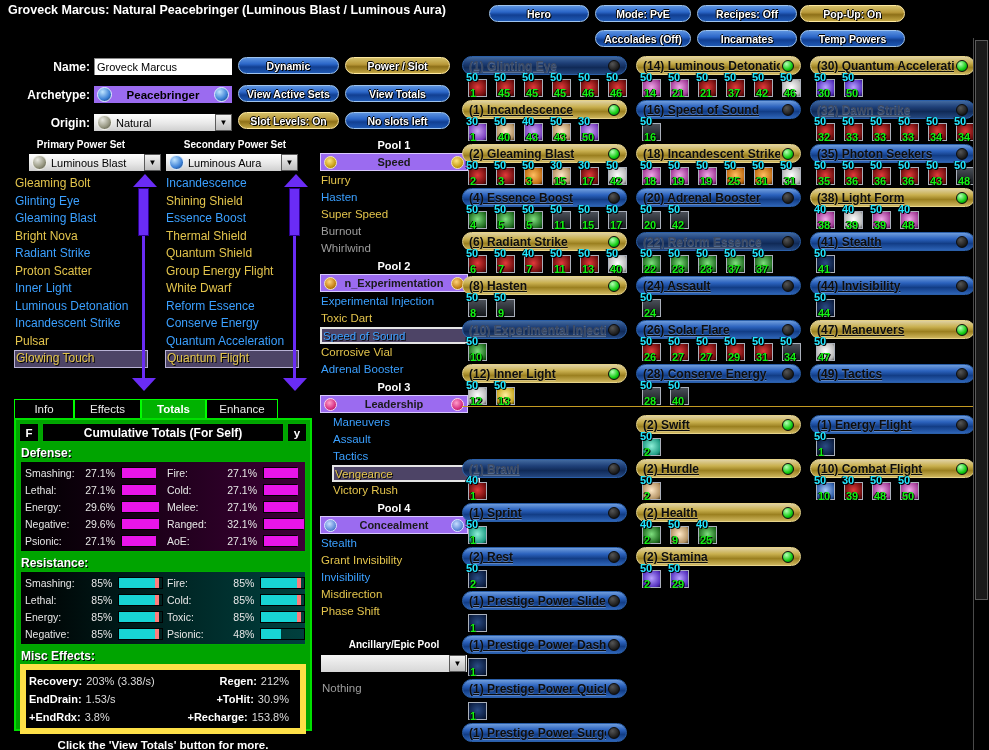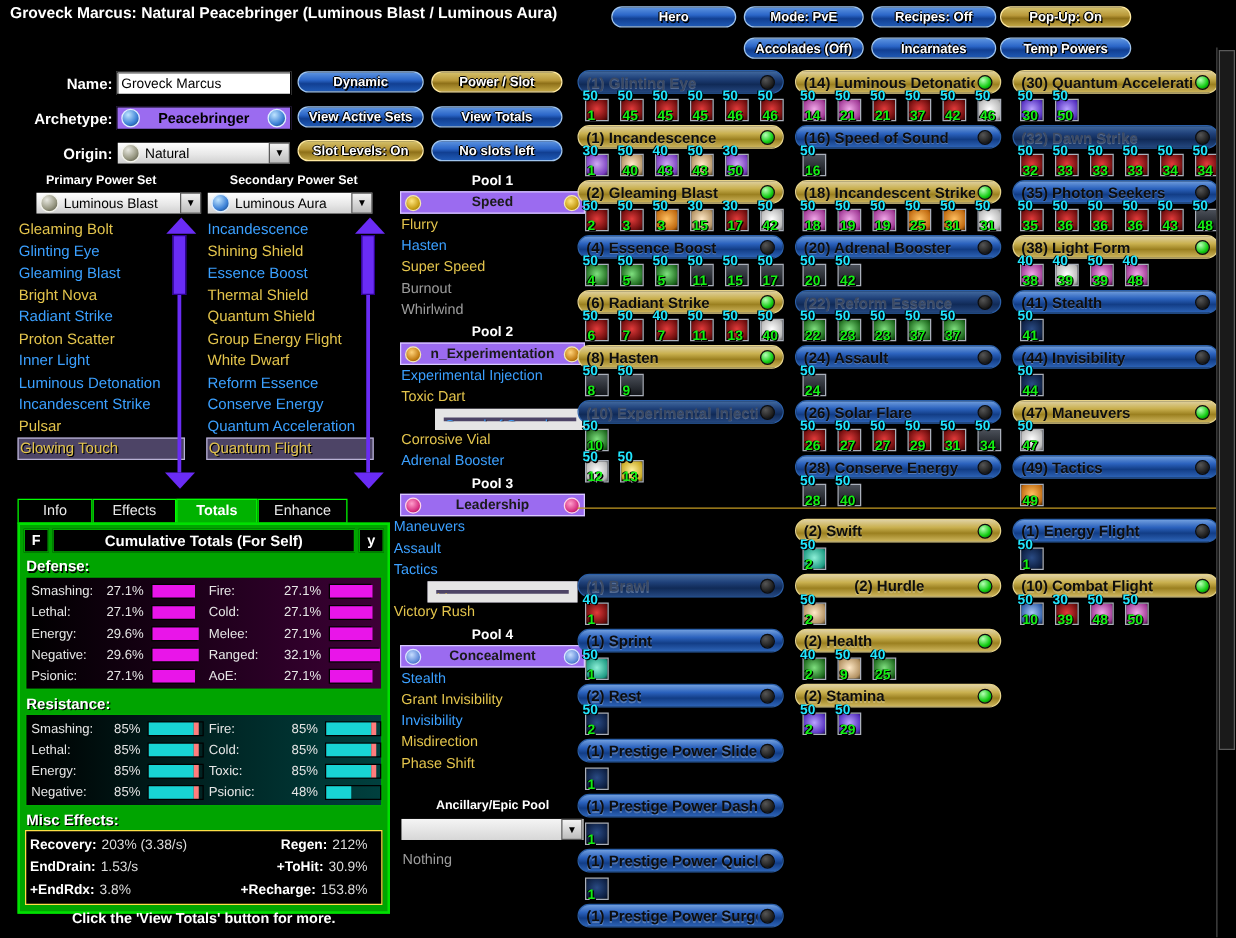--- a/index.html
+++ b/index.html
@@ -117,21 +117,21 @@
   }
   .phicon.l { left: 3px; } .phicon.r { right: 3px; }
   .ic-speed { background: radial-gradient(circle at 40% 35%, #ffe680, #c59a10 65%, #6a4f00); }
   .ic-exp   { background: radial-gradient(circle at 40% 35%, #ffd37a, #c07a10 65%, #5e3600); }
   .ic-lead  { background: radial-gradient(circle at 40% 35%, #ff9ecb, #d42a7e 65%, #6d0034); border-color:#ffd4e8;}
   .ic-conc  { background: radial-gradient(circle at 40% 35%, #c7ddff, #5b86d8 65%, #1b3366); border-color:#dbe7ff;}
 
   .poollist { position: absolute; width: 148px; }
   .poollist .pitem { font-size: 11.5px; height: 17px; line-height: 17px;
     white-space: nowrap; overflow: hidden; text-shadow: 1px 1px 0 #000; padding-left:1px;}
-  .poollist .pitem.sel { background: #4d4466; border: 7px solid #e5e5e5; line-height: 15px; margin-left: 28px;}
+  .poollist .pitem.sel { background: #4d4466; border: 2px solid #e5e5e5; line-height: 15px;}
 
   .epicsel {
     position: absolute; width: 148px; height: 19px;
     background: linear-gradient(180deg,#f5f5f5,#d7d7d7);
     border: 1px solid #000; display: flex; align-items: center; justify-content: flex-end;
   }
 
   
   .tabs { position: absolute; display: flex; }
   .tab {
@@ -155,21 +155,21 @@
   .statbox.def { background: linear-gradient(90deg,#000 0%,#1b0018 45%,#3d0036 100%);}
   .statbox.res { background: linear-gradient(90deg,#000 0%,#00201f 45%,#00403e 100%);}
   .srow { display:flex; height:17px; align-items:center; }
   .scell { width:50%; display:flex; align-items:center; padding-left:4px; }
   .sname { color:#e6e6e6; font-size:10.5px; width:56px; }
   .sval  { color:#e6e6e6; font-size:10.5px; width:34px; text-align:right; }
   .sbar  { height:12px; margin-left:6px; border:1px solid #000; position:relative; }
   .sbar .fill { position:absolute; left:0; top:0; bottom:0; background:#e915e9; }
   .sbar .fill2{ position:absolute; top:0; bottom:0; background:#ff7d7d; width:4px; }
   .sbar.res .fill { background:#18d4d4; }
-  .miscbox { background:#000; margin:0 4px 3px 4px; border:1px solid #fde047; padding:2px 3px;}
+  .miscbox { background:#000; margin:0 4px 3px 4px; border:6px solid #fde047; padding:2px 3px;}
   .mrow { display:flex; height:18px; align-items:center; font-size:11px;}
   .mrow .k { color:#fff; font-weight:bold; }
   .mrow .v { color:#dcdcdc; margin-left:4px;}
   .mrow .half { width:50%; display:flex; align-items:center;}
   .mrow .half.r { justify-content:flex-end; padding-right:8px;}
   .totfoot { color:#fff; font-size:11.5px; font-weight:bold; text-align:center; padding:2px 0 4px 0;}
 
   
   .pcard { position: absolute; }
   .pbar {
@@ -178,21 +178,21 @@
     white-space:nowrap; overflow:hidden; cursor:pointer;
     border: 1px solid #2b5fa8;
     background: linear-gradient(180deg,#6f9ddd 0%,#2b62bd 35%,#123d86 62%,#2d63b6 100%);
     text-shadow: 0 1px 0 rgba(255,255,255,.25);
   }
   .pbar.gold {
     border: 1px solid #e6d38a;
     background: linear-gradient(180deg,#ded0a0 0%,#c9b04f 35%,#9b8020 62%,#cdb55c 100%);
   }
   .pbar.dim { color: #3c4a63; background: linear-gradient(180deg,#41699f 0%,#1f4078 35%,#102a57 62%,#24477f 100%);}
-  .pbar .nm { flex:1; overflow:hidden; text-overflow:clip; }
+  .pbar .nm { flex:1; overflow:hidden; text-overflow:clip;text-decoration:underline; }
   .pdot {
     width: 12px; height: 12px; border-radius: 50%; flex:0 0 auto; margin-left:2px;
     background: radial-gradient(circle at 35% 30%, #555, #1a1a1a 70%, #000);
     border:1px solid #0d0d0d;
   }
   .pdot.on { background: radial-gradient(circle at 35% 30%, #b6ffb6, #12cc12 60%, #054a05); }
   .slots { display:flex; height:25px; margin-top:-1px; padding-left:2px;}
   .slot { position: relative; width:28px; height:25px; }
   .slot .sq {
     position:absolute; left:4px; top:5px; width:19px; height:18px;
@@ -345,21 +345,21 @@
         <div class="pitem c-blue sel">Speed of Sound</div>
         <div class="pitem c-gold">Corrosive Vial</div>
         <div class="pitem c-blue">Adrenal Booster</div>
       </div>
       <div class="poolttl" style="left: 320px; top: 381px;">Pool 3</div>
       <div class="poolhdr" style="left: 320px; top: 395px;">
         <span class="phicon l ic-lead"></span>
         <span>Leadership</span>
         <span class="phicon r ic-lead"></span>
       </div>
-      <div class="poollist" style="left: 314px; top: 414px;">
+      <div class="poollist" style="left: 332px; top: 414px;">
         <div class="pitem c-blue">Maneuvers</div>
         <div class="pitem c-blue">Assault</div>
         <div class="pitem c-blue">Tactics</div>
         <div class="pitem c-gold sel">Vengeance</div>
         <div class="pitem c-gold">Victory Rush</div>
       </div>
       <div class="poolttl" style="left: 320px; top: 502px;">Pool 4</div>
       <div class="poolhdr" style="left: 320px; top: 516px;">
         <span class="phicon l ic-conc"></span>
         <span>Concealment</span>
@@ -799,20 +799,24 @@
         </div>
         <div class="slots">
           <div class="slot e-green">
             <span class="sq"></span>
             <span class="lv">50</span>
             <span class="ly">10</span>
           </div>
         </div>
       </div>
       <div class="pcard" style="left: 462px; top: 364px;">
+        <div class="pbar gold" style="width: 165px;">
+          <span class="nm">(12) Inner Light</span>
+          <span class="pdot on"></span>
+        </div>
         <div class="slots">
           <div class="slot e-white">
             <span class="sq"></span>
             <span class="lv">50</span>
             <span class="ly">12</span>
           </div>
           <div class="slot e-yellow">
             <span class="sq"></span>
             <span class="lv">50</span>
             <span class="ly">13</span>
@@ -1186,27 +1190,20 @@
             <span class="sq"></span>
             <span class="lv">50</span>
             <span class="ly">47</span>
           </div>
         </div>
       </div>
       <div class="pcard" style="left: 810px; top: 364px;">
         <div class="pbar" style="width: 165px;">
           <span class="nm">(49) Tactics</span>
           <span class="pdot"></span>
-        </div>
-        <div class="slots">
-          <div class="slot e-orange">
-            <span class="sq"></span>
-            <span class="lv"></span>
-            <span class="ly">49</span>
-          </div>
         </div>
       </div>
     </div>
   <div class="hdiv" style="left:462px;top:406px;width:513px;"></div>
   <div id="inherent">
       <div class="pcard" style="left: 462px; top: 415px;">
         <div class="slots"></div>
       </div>
       <div class="pcard" style="left: 462px; top: 459px;">
         <div class="pbar dim" style="width: 165px;">
@@ -1299,21 +1296,21 @@
           <span class="pdot on"></span>
         </div>
         <div class="slots">
           <div class="slot e-teal">
             <span class="sq"></span>
             <span class="lv">50</span>
             <span class="ly">2</span>
           </div>
         </div>
       </div>
-      <div class="pcard" style="left: 636px; top: 459px; text-align: center;">
+      <div class="pcard" style="left: 636px; top: 459px;">
         <div class="pbar gold" style="width: 165px;">
           <span class="nm">(2) Hurdle</span>
           <span class="pdot on"></span>
         </div>
         <div class="slots">
           <div class="slot e-tan">
             <span class="sq"></span>
             <span class="lv">50</span>
             <span class="ly">2</span>
           </div>

